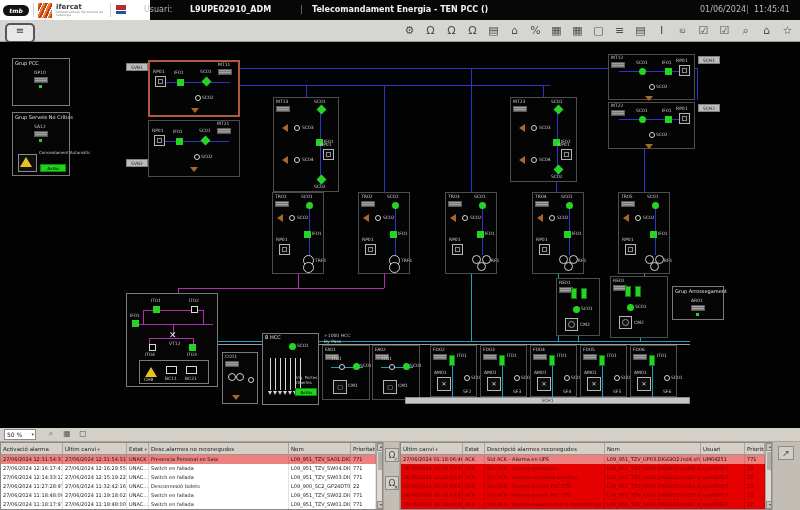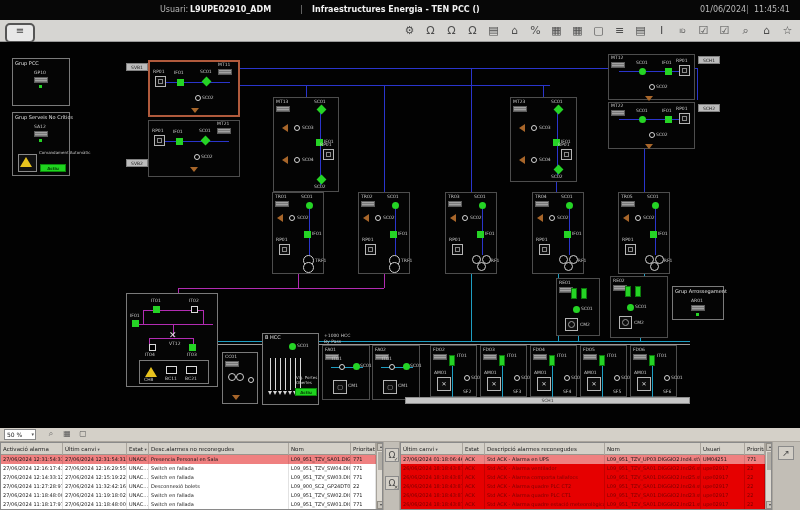--- a/index.html
+++ b/index.html
@@ -81,24 +81,35 @@
   #rightstrip{position:absolute;left:772px;top:0;width:28px;height:82px;background:#c2beb6;border-left:1px solid #a8a49c;box-sizing:border-box;}
   .bellb{position:absolute;border:1px solid #8a8a8a;background:#d2cec6;color:#4a4a4a;font-size:9px;text-align:center;line-height:13px;box-sizing:border-box;}
   .bsub{position:absolute;font-size:5px;color:#333;line-height:1;}
 </style>
 </head>
 <body>
 
 <div id="screen">
 
   <div id="topbar">
-    <span class="tb-txt tb-dim" style="left:160px">Usuari:</span>
+    <div id="logos">
+      <div class="logo-tmb">tmb</div>
+      <div class="logo-sep"></div>
+      <div class="logo-stripes"></div>
+      <div class="logo-ifercat-text">
+        <span class="logo-ifercat-name">ifercat</span>
+        <span class="logo-ifercat-sub">Infraestructures Ferroviàries de Catalunya</span>
+      </div>
+      <div class="logo-sep"></div>
+      <div class="logo-partner"></div>
+    </div>
+    <span class="tb-txt tb-dim" style="left:144px">Usuari:</span>
     <span class="tb-txt tb-strong" style="left:190px">L9UPE02910_ADM</span>
     <span class="tb-txt tb-sep" style="left:300px">|</span>
-    <span class="tb-txt tb-strong" style="left:312px">Infraestructures Energia - TEN PCC ()</span>
+    <span class="tb-txt tb-strong" style="left:312px">Telecomandament Energia - TEN PCC ()</span>
     <span class="tb-txt tb-dim" style="left:700px">01/06/2024</span>
     <span class="tb-txt tb-sep" style="left:746px">|</span>
     <span class="tb-txt tb-dim" style="left:754px">11:45:41</span>
   </div>
 
   <div id="menubar">
     <div id="hamburger">≡</div>
     <div id="toolbar-icons">
         <div class="ticon">⚙</div>
         <div class="ticon">Ω</div>

